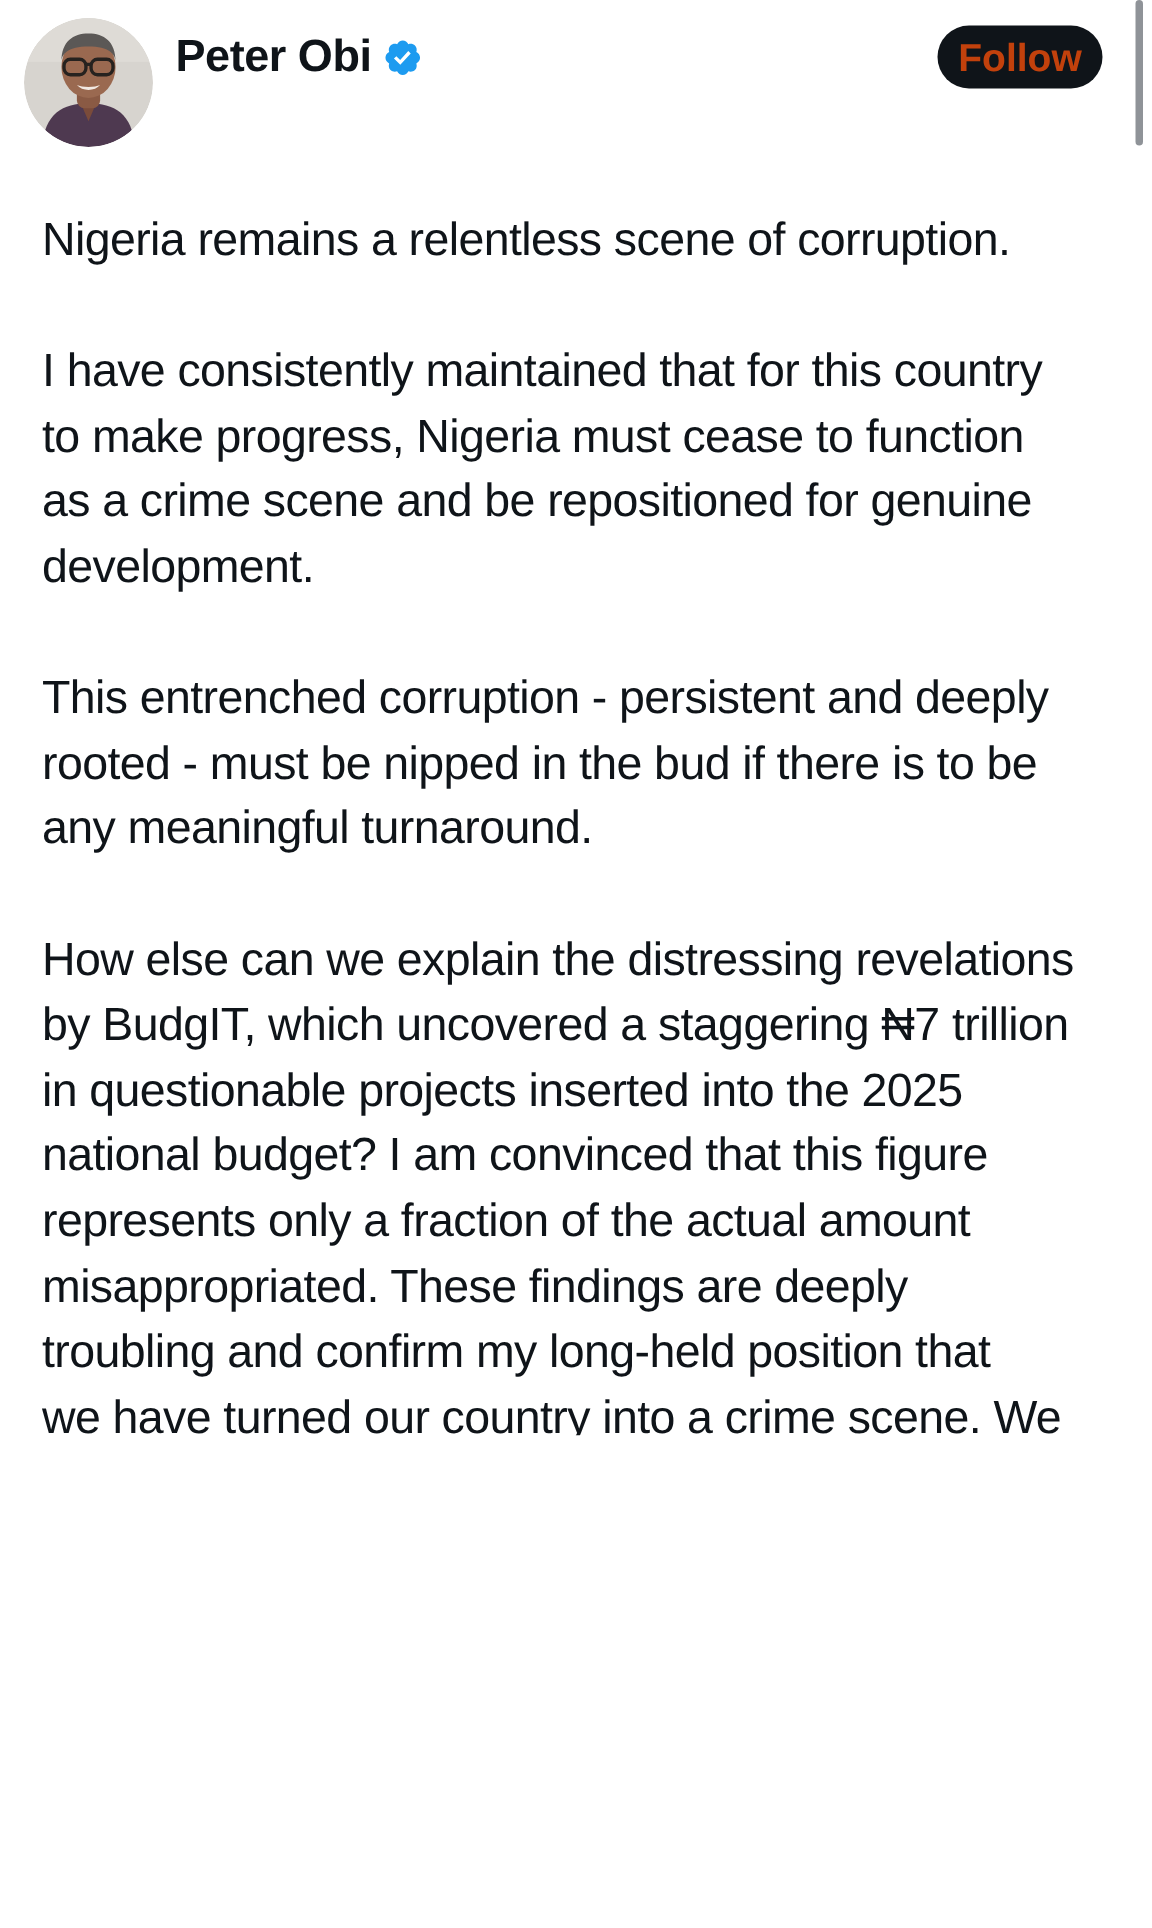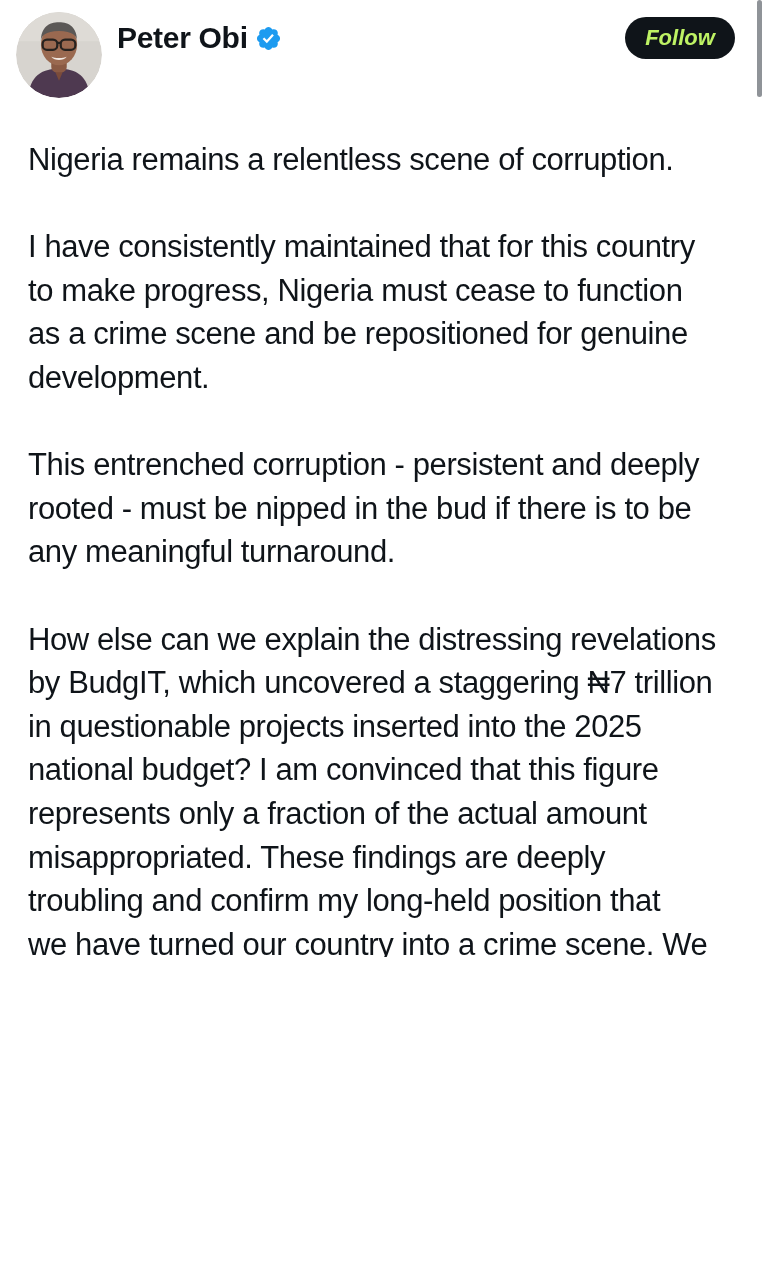--- a/index.html
+++ b/index.html
@@ -63,26 +63,25 @@
 
   .follow-btn {
     position: absolute;
     left: 625px;
     top: 17px;
     width: 110px;
     height: 42px;
     border: none;
     border-radius: 21px;
     background: #0f1419;
-    color: #bef264;
+    color: #c2410c;
     font-family: "Liberation Sans", sans-serif;
-    font-size: 22px;
+    font-size: 26px;
     font-weight: bold;
     cursor: pointer;
-    font-style: italic;
   }
 
   
   .tweet-text {
     position: absolute;
     left: 28px;
     top: 138px;
     width: 746px;
     font-size: 31px;
     line-height: 43.6px;

